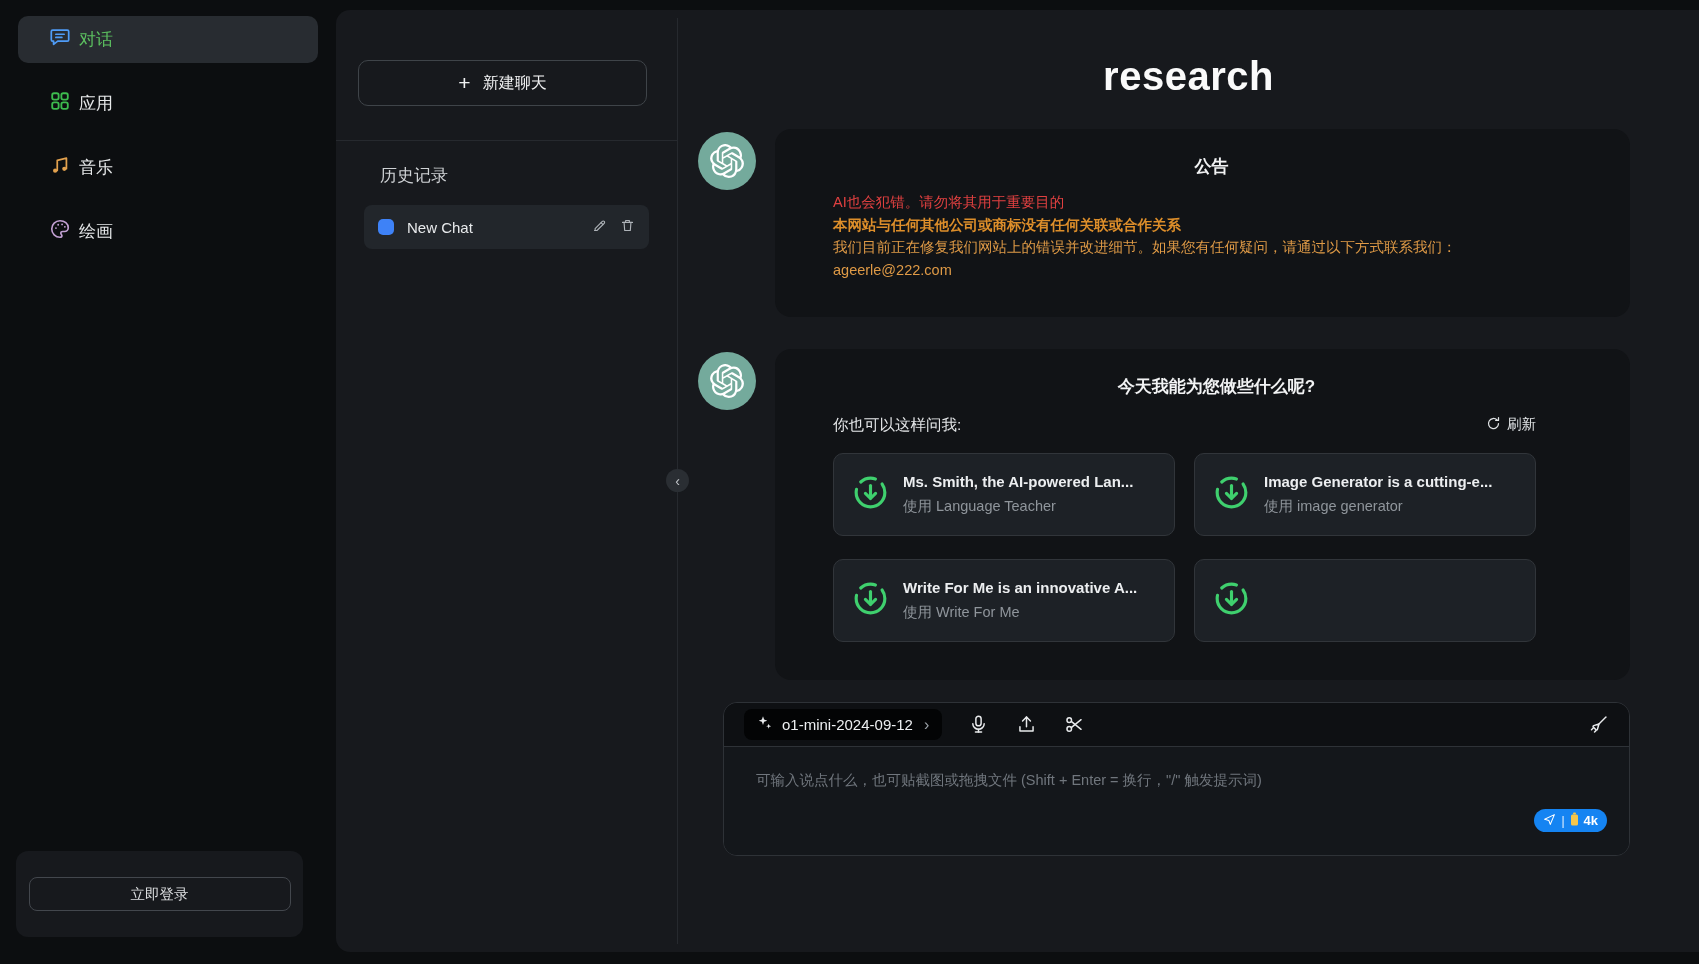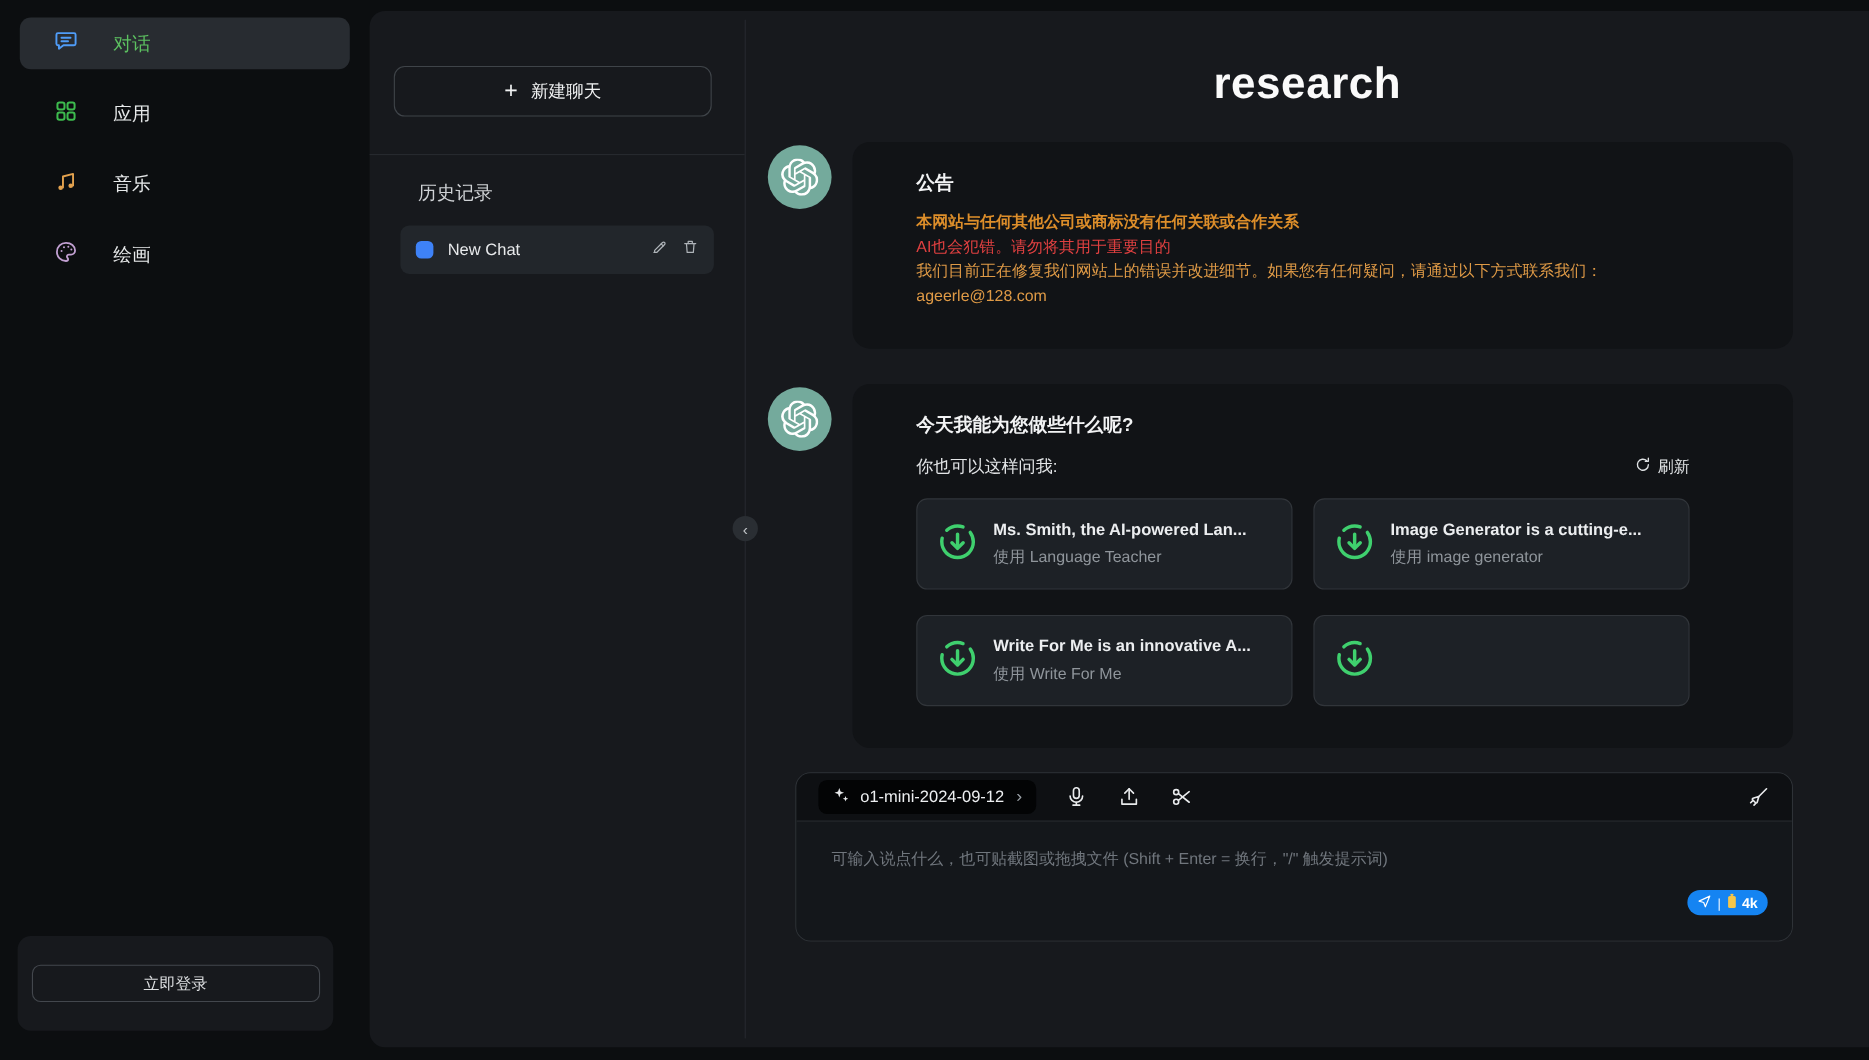--- a/index.html
+++ b/index.html
@@ -1,21 +1,21 @@
 <!DOCTYPE html>
 <html><head>
 <meta charset="utf-8">
 <style>
   * { margin:0; padding:0; box-sizing:border-box; }
   html,body { width:1699px; height:964px; background:#0c0e10; overflow:hidden;
     font-family:"Liberation Sans","DejaVu Sans",sans-serif; }
 
   
   .sidebar { position:absolute; left:0; top:0; bottom:0; width:336px; padding:16px 18px; }
-  .nav-item { height:47px; display:flex; align-items:center; gap:32px; padding:0 31px;
+  .nav-item { height:47px; display:flex; align-items:center; gap:8px; padding:0 31px;
     border-radius:10px; margin-bottom:17px; color:#e7e9ea; font-size:17px; cursor:pointer; }
   .nav-item.active { background:#282c31; color:#5cc160; }
   .nav-item svg { flex:0 0 auto; }
   .login-card { position:absolute; left:16px; bottom:27px; width:287px; height:86px;
     background:#17191d; border-radius:12px; display:flex; align-items:center; justify-content:center; }
   .login-btn { width:262px; height:34px; border:1px solid #43474d; border-radius:8px;
     background:transparent; color:#dcdee0; font-size:14.5px; cursor:pointer; }
 
   
   .panel { position:absolute; left:336px; top:10px; right:0; bottom:12px;
@@ -47,21 +47,21 @@
     color:#fafafa; letter-spacing:.5px; }
 
   .msg-row { display:flex; align-items:flex-start; gap:19px; margin-left:20px; }
   .row-1 { margin-top:30px; }
   .row-2 { margin-top:32px; }
   .avatar { width:58px; height:58px; border-radius:50%; background:#74aa9c; flex:0 0 auto;
     display:flex; align-items:center; justify-content:center; margin-top:3px; }
   .bubble { width:855px; background:#111316; border-radius:16px; }
   .bubble-1 { padding:26px 40px 36px 58px; }
   .bubble-2 { padding:26px 30px 38px 58px; }
-  .b-title { font-size:17px; font-weight:700; color:#f2f3f4; margin-bottom:13px; }
+  .b-title { font-size:17px; font-weight:700; color:#f2f3f4; margin-bottom:13px;text-align:center; }
   .ann-line { font-size:14.5px; line-height:22.5px; }
   .ann-1 { color:#dd8e2a; font-weight:700; }
   .ann-2 { color:#e04040; }
   .ann-3 { color:#df9a46; }
   .ann-mail { color:#df9a46; cursor:pointer; }
 
   .para { font-size:15.5px; line-height:27px; color:#e3e5e7; width:622px; margin-top:6px; }
   .hint-row { display:flex; align-items:center; width:703px; margin-top:1px; }
   .hint { font-size:15.5px; line-height:27px; color:#e3e5e7; }
   .refresh { margin-left:auto; display:flex; align-items:center; gap:6px; color:#dfe2e4;
@@ -185,24 +185,24 @@
     <div class="page-title">research</div>
 
     <div class="msg-row row-1">
       <div class="avatar">
         <svg width="34" height="34" viewBox="0 0 24 24" fill="#ffffff">
           <path d="M22.2819 9.8211a5.9847 5.9847 0 0 0-.5157-4.9108 6.0462 6.0462 0 0 0-6.5098-2.9A6.0651 6.0651 0 0 0 4.9807 4.1818a5.9847 5.9847 0 0 0-3.9977 2.9 6.0462 6.0462 0 0 0 .7427 7.0966 5.98 5.98 0 0 0 .511 4.9107 6.051 6.051 0 0 0 6.5146 2.9001A5.9847 5.9847 0 0 0 13.2599 24a6.0557 6.0557 0 0 0 5.7718-4.2058 5.9894 5.9894 0 0 0 3.9977-2.9001 6.0557 6.0557 0 0 0-.7475-7.073zm-9.022 12.6081a4.4755 4.4755 0 0 1-2.8764-1.0408l.1419-.0804 4.7783-2.7582a.7948.7948 0 0 0 .3927-.6813v-6.7369l2.02 1.1686a.071.071 0 0 1 .038.052v5.5826a4.504 4.504 0 0 1-4.4945 4.4944zm-9.6607-4.1254a4.4708 4.4708 0 0 1-.5346-3.0137l.142.0852 4.783 2.7582a.7712.7712 0 0 0 .7806 0l5.8428-3.3685v2.3324a.0804.0804 0 0 1-.0332.0615L9.74 19.9502a4.4992 4.4992 0 0 1-6.1408-1.6464zM2.3408 7.8956a4.485 4.485 0 0 1 2.3655-1.9728V11.6a.7664.7664 0 0 0 .3879.6765l5.8144 3.3543-2.0201 1.1685a.0757.0757 0 0 1-.071 0l-4.8303-2.7865A4.504 4.504 0 0 1 2.3408 7.8956zm16.5963 3.8558L13.1038 8.364 15.1192 7.2a.0757.0757 0 0 1 .071 0l4.8303 2.7913a4.4944 4.4944 0 0 1-.6765 8.1042v-5.6772a.79.79 0 0 0-.4069-.667zm2.0107-3.0231l-.142-.0852-4.7735-2.7818a.7759.7759 0 0 0-.7854 0L9.409 9.2297V6.8974a.0662.0662 0 0 1 .0284-.0615l4.8303-2.7866a4.4992 4.4992 0 0 1 6.6802 4.66zM8.3065 12.863l-2.02-1.1638a.0804.0804 0 0 1-.038-.0567V6.0742a4.4992 4.4992 0 0 1 7.3757-3.4537l-.142.0805L8.704 5.459a.7948.7948 0 0 0-.3927.6813zm1.0976-2.3654l2.602-1.4998 2.6069 1.4998v2.9994l-2.5974 1.4997-2.6067-1.4997z"></path>
         </svg>
       </div>
       <div class="bubble bubble-1">
         <div class="b-title">公告</div>
+        <div class="ann-line ann-2">AI也会犯错。请勿将其用于重要目的</div>
         <div class="ann-line ann-1">本网站与任何其他公司或商标没有任何关联或合作关系</div>
-        <div class="ann-line ann-2">AI也会犯错。请勿将其用于重要目的</div>
         <div class="ann-line ann-3">我们目前正在修复我们网站上的错误并改进细节。如果您有任何疑问，请通过以下方式联系我们：</div>
-        <div class="ann-line"><span class="ann-mail">ageerle@128.com</span></div>
+        <div class="ann-line"><span class="ann-mail">ageerle@222.com</span></div>
       </div>
     </div>
 
     <div class="msg-row row-2">
       <div class="avatar">
         <svg width="34" height="34" viewBox="0 0 24 24" fill="#ffffff">
           <path d="M22.2819 9.8211a5.9847 5.9847 0 0 0-.5157-4.9108 6.0462 6.0462 0 0 0-6.5098-2.9A6.0651 6.0651 0 0 0 4.9807 4.1818a5.9847 5.9847 0 0 0-3.9977 2.9 6.0462 6.0462 0 0 0 .7427 7.0966 5.98 5.98 0 0 0 .511 4.9107 6.051 6.051 0 0 0 6.5146 2.9001A5.9847 5.9847 0 0 0 13.2599 24a6.0557 6.0557 0 0 0 5.7718-4.2058 5.9894 5.9894 0 0 0 3.9977-2.9001 6.0557 6.0557 0 0 0-.7475-7.073zm-9.022 12.6081a4.4755 4.4755 0 0 1-2.8764-1.0408l.1419-.0804 4.7783-2.7582a.7948.7948 0 0 0 .3927-.6813v-6.7369l2.02 1.1686a.071.071 0 0 1 .038.052v5.5826a4.504 4.504 0 0 1-4.4945 4.4944zm-9.6607-4.1254a4.4708 4.4708 0 0 1-.5346-3.0137l.142.0852 4.783 2.7582a.7712.7712 0 0 0 .7806 0l5.8428-3.3685v2.3324a.0804.0804 0 0 1-.0332.0615L9.74 19.9502a4.4992 4.4992 0 0 1-6.1408-1.6464zM2.3408 7.8956a4.485 4.485 0 0 1 2.3655-1.9728V11.6a.7664.7664 0 0 0 .3879.6765l5.8144 3.3543-2.0201 1.1685a.0757.0757 0 0 1-.071 0l-4.8303-2.7865A4.504 4.504 0 0 1 2.3408 7.8956zm16.5963 3.8558L13.1038 8.364 15.1192 7.2a.0757.0757 0 0 1 .071 0l4.8303 2.7913a4.4944 4.4944 0 0 1-.6765 8.1042v-5.6772a.79.79 0 0 0-.4069-.667zm2.0107-3.0231l-.142-.0852-4.7735-2.7818a.7759.7759 0 0 0-.7854 0L9.409 9.2297V6.8974a.0662.0662 0 0 1 .0284-.0615l4.8303-2.7866a4.4992 4.4992 0 0 1 6.6802 4.66zM8.3065 12.863l-2.02-1.1638a.0804.0804 0 0 1-.038-.0567V6.0742a4.4992 4.4992 0 0 1 7.3757-3.4537l-.142.0805L8.704 5.459a.7948.7948 0 0 0-.3927.6813zm1.0976-2.3654l2.602-1.4998 2.6069 1.4998v2.9994l-2.5974 1.4997-2.6067-1.4997z"></path>
         </svg>
       </div>
       <div class="bubble bubble-2">

